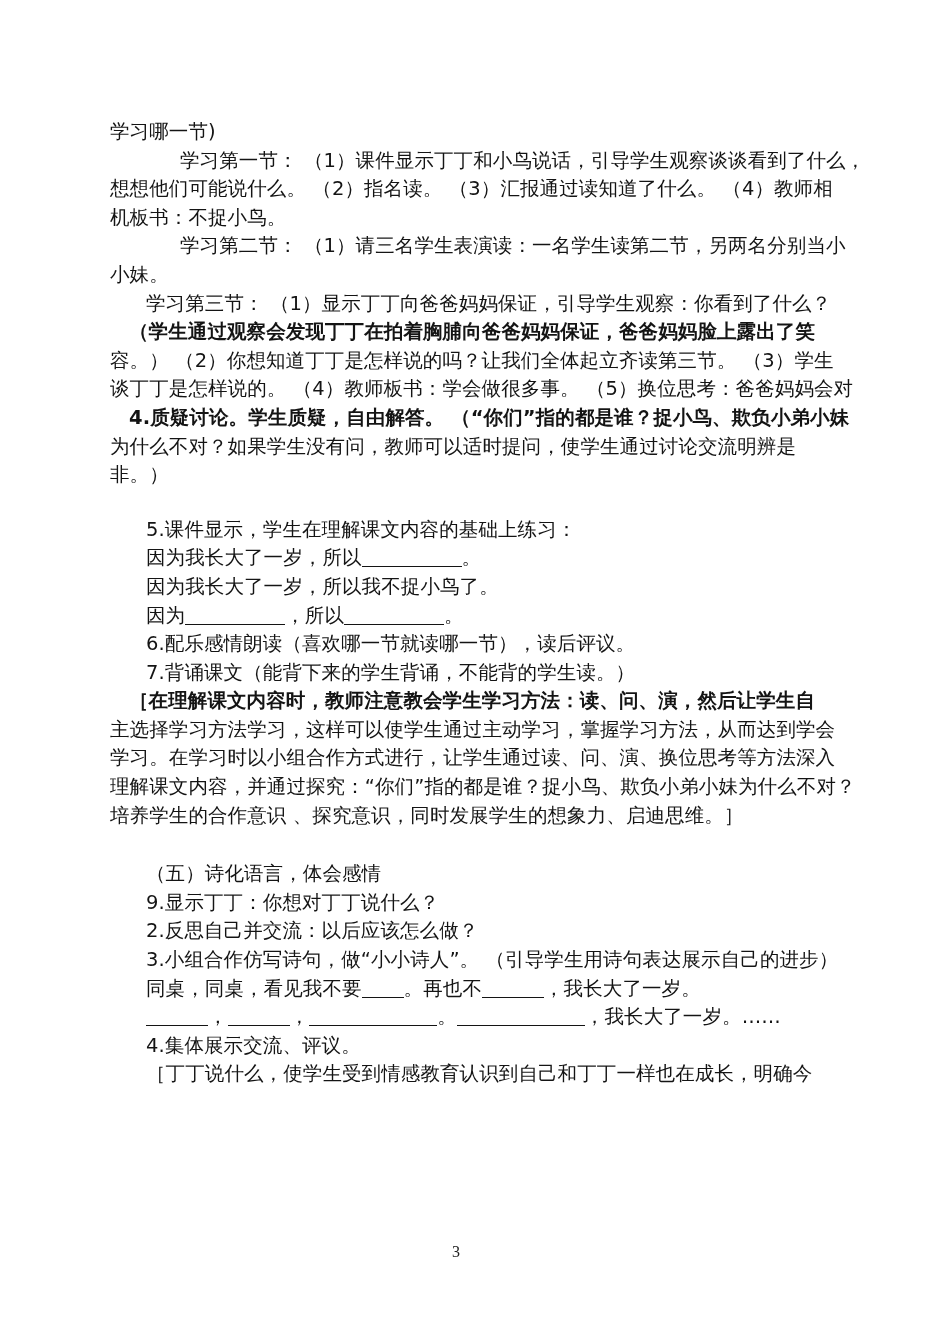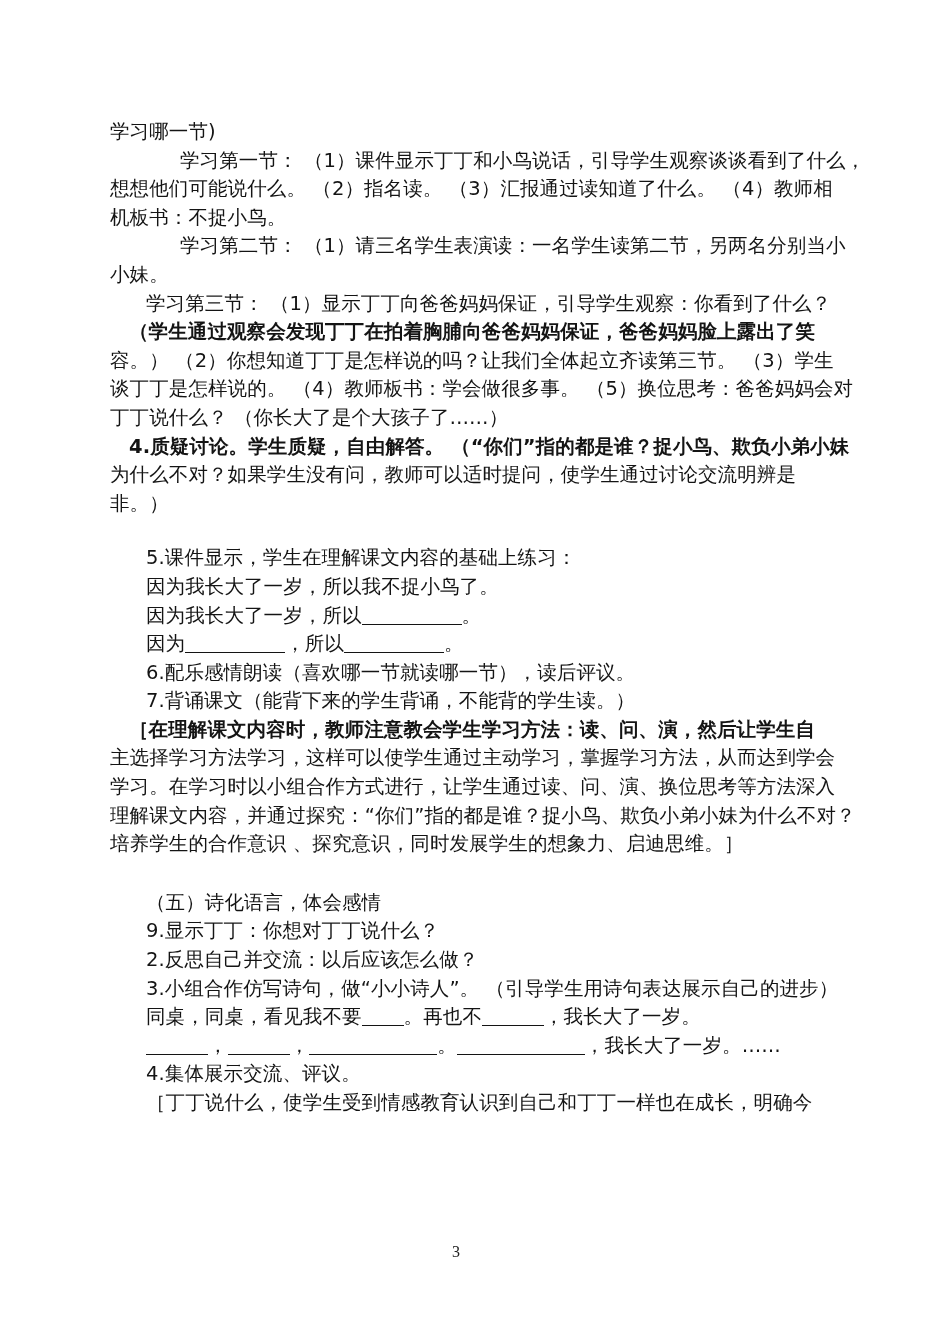--- a/index.html
+++ b/index.html
@@ -74,34 +74,33 @@
     <div class="ln i0">想想他们可能说什么。 （2）指名读。 （3）汇报通过读知道了什么。 （4）教师相</div>
     <div class="ln i0">机板书：不捉小鸟。</div>
 
     <div class="ln i3">学习第二节： （1）请三名学生表演读：一名学生读第二节，另两名分别当小</div>
     <div class="ln i0">小妹。</div>
 
     <div class="ln i2">学习第三节： （1）显示丁丁向爸爸妈妈保证，引导学生观察：你看到了什么？</div>
     <div class="ln i1">（学生通过观察会发现丁丁在拍着胸脯向爸爸妈妈保证，爸爸妈妈脸上露出了笑</div>
     <div class="ln i0">容。） （2）你想知道丁丁是怎样说的吗？让我们全体起立齐读第三节。 （3）学生</div>
     <div class="ln i0">谈丁丁是怎样说的。 （4）教师板书：学会做很多事。 （5）换位思考：爸爸妈妈会对</div>
-    <div class="ln i0">丁丁说什么？ （你长大了是个大孩子了……）</div>
 
     <div class="ln i1">4.质疑讨论。学生质疑，自由解答。 （“你们”指的都是谁？捉小鸟、欺负小弟小妹</div>
     <div class="ln i0">为什么不对？如果学生没有问，教师可以适时提问，使学生通过讨论交流明辨是</div>
     <div class="ln i0">非。）</div>
 
     <div class="gap-md"></div>
 
     <div class="ln i2">5.课件显示，学生在理解课文内容的基础上练习：</div>
-    <div class="ln i2">因为我长大了一岁，所以我不捉小鸟了。</div>
-
     <div class="ln i2">
       <span>因为我长大了一岁，所以</span><span class="blank b-lg"></span><span>。</span>
     </div>
+
+    <div class="ln i2">因为我长大了一岁，所以我不捉小鸟了。</div>
 
     <div class="ln i2">
       <span>因为</span><span class="blank b-lg"></span><span>，所以</span><span class="blank b-lg"></span><span>。</span>
     </div>
 
     <div class="ln i2">6.配乐感情朗读（喜欢哪一节就读哪一节），读后评议。</div>
     <div class="ln i2">7.背诵课文（能背下来的学生背诵，不能背的学生读。）</div>
 
     <div class="ln i1">［在理解课文内容时，教师注意教会学生学习方法：读、问、演，然后让学生自</div>
     <div class="ln i0">主选择学习方法学习，这样可以使学生通过主动学习，掌握学习方法，从而达到学会</div>

